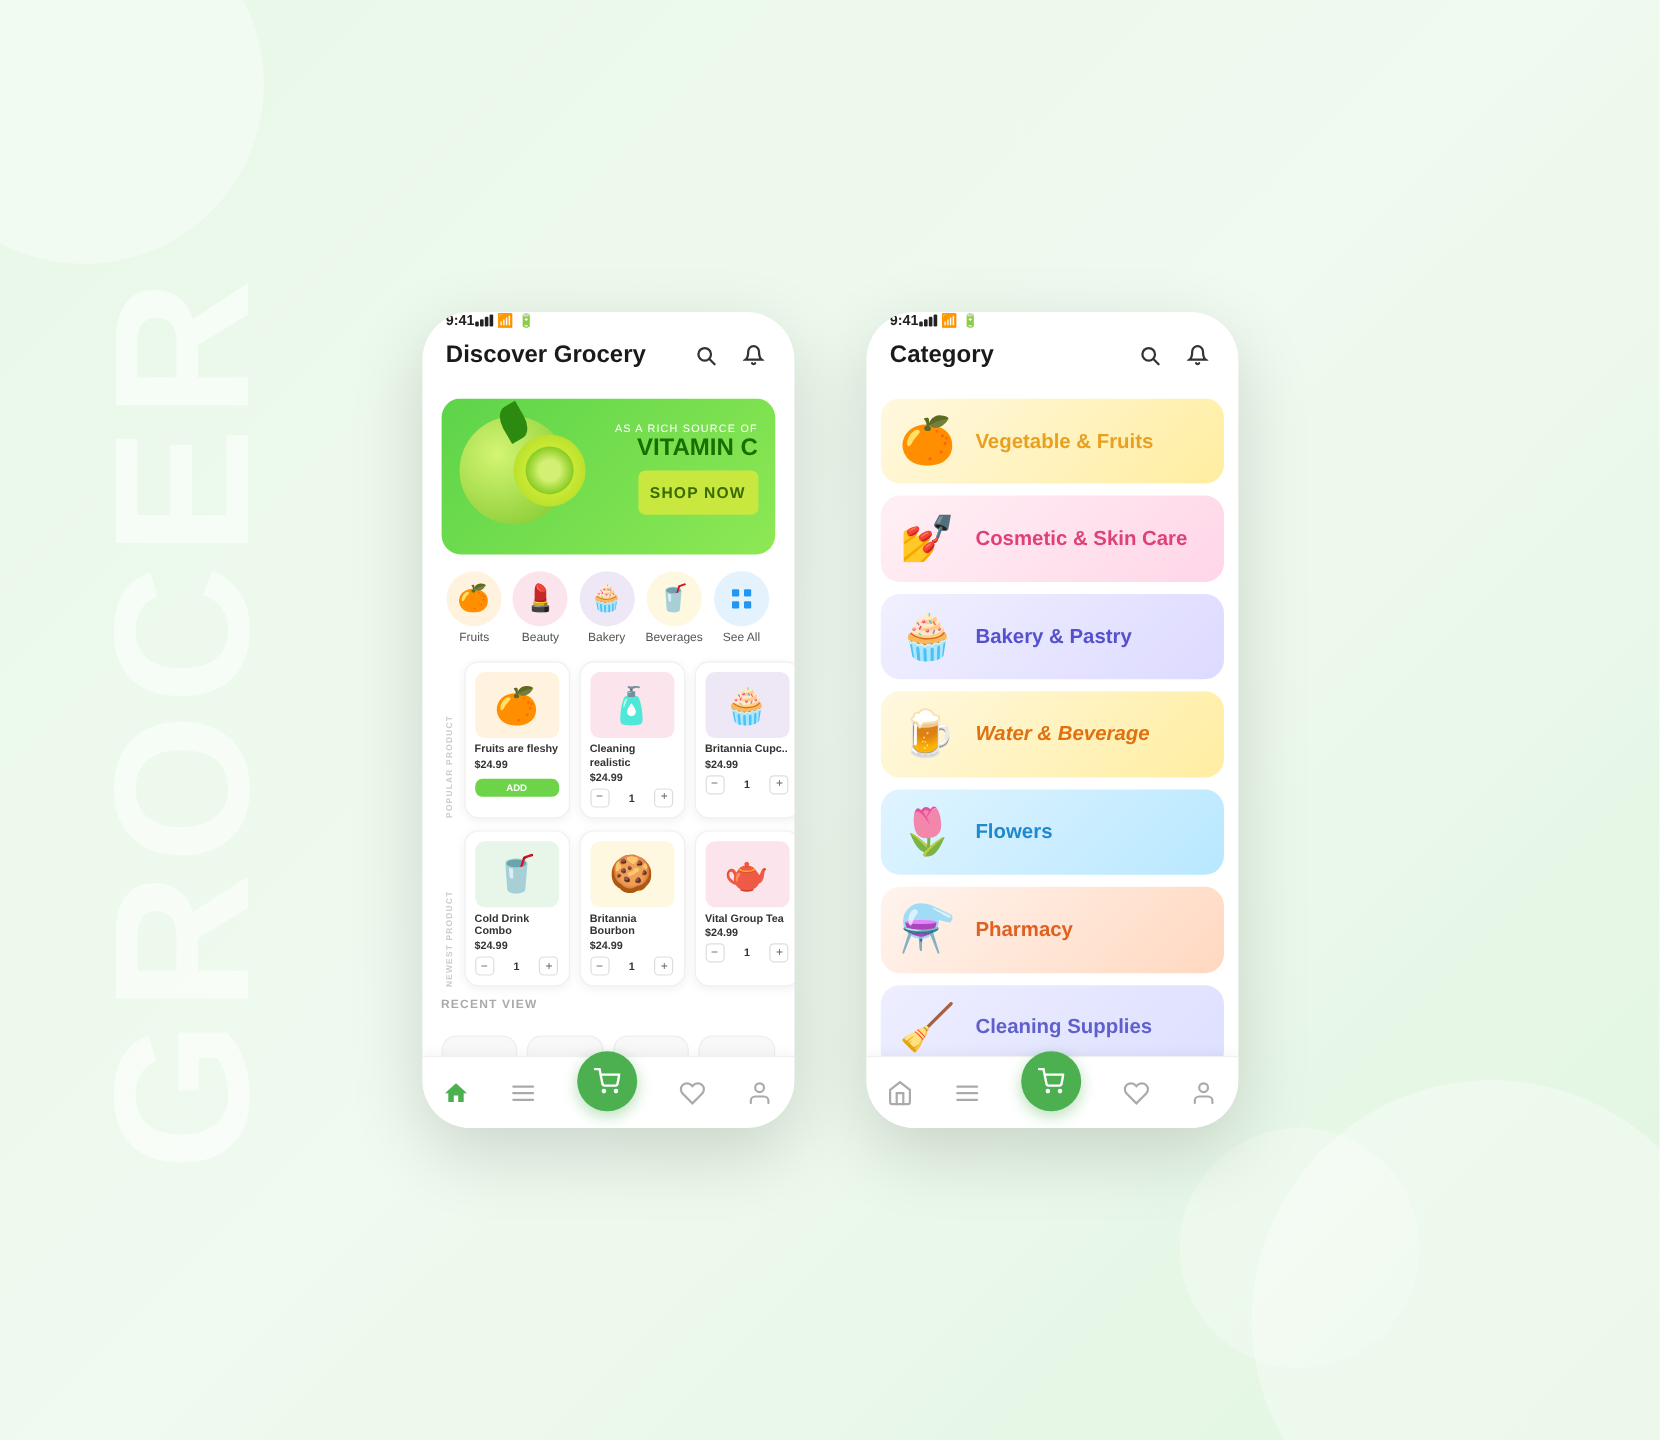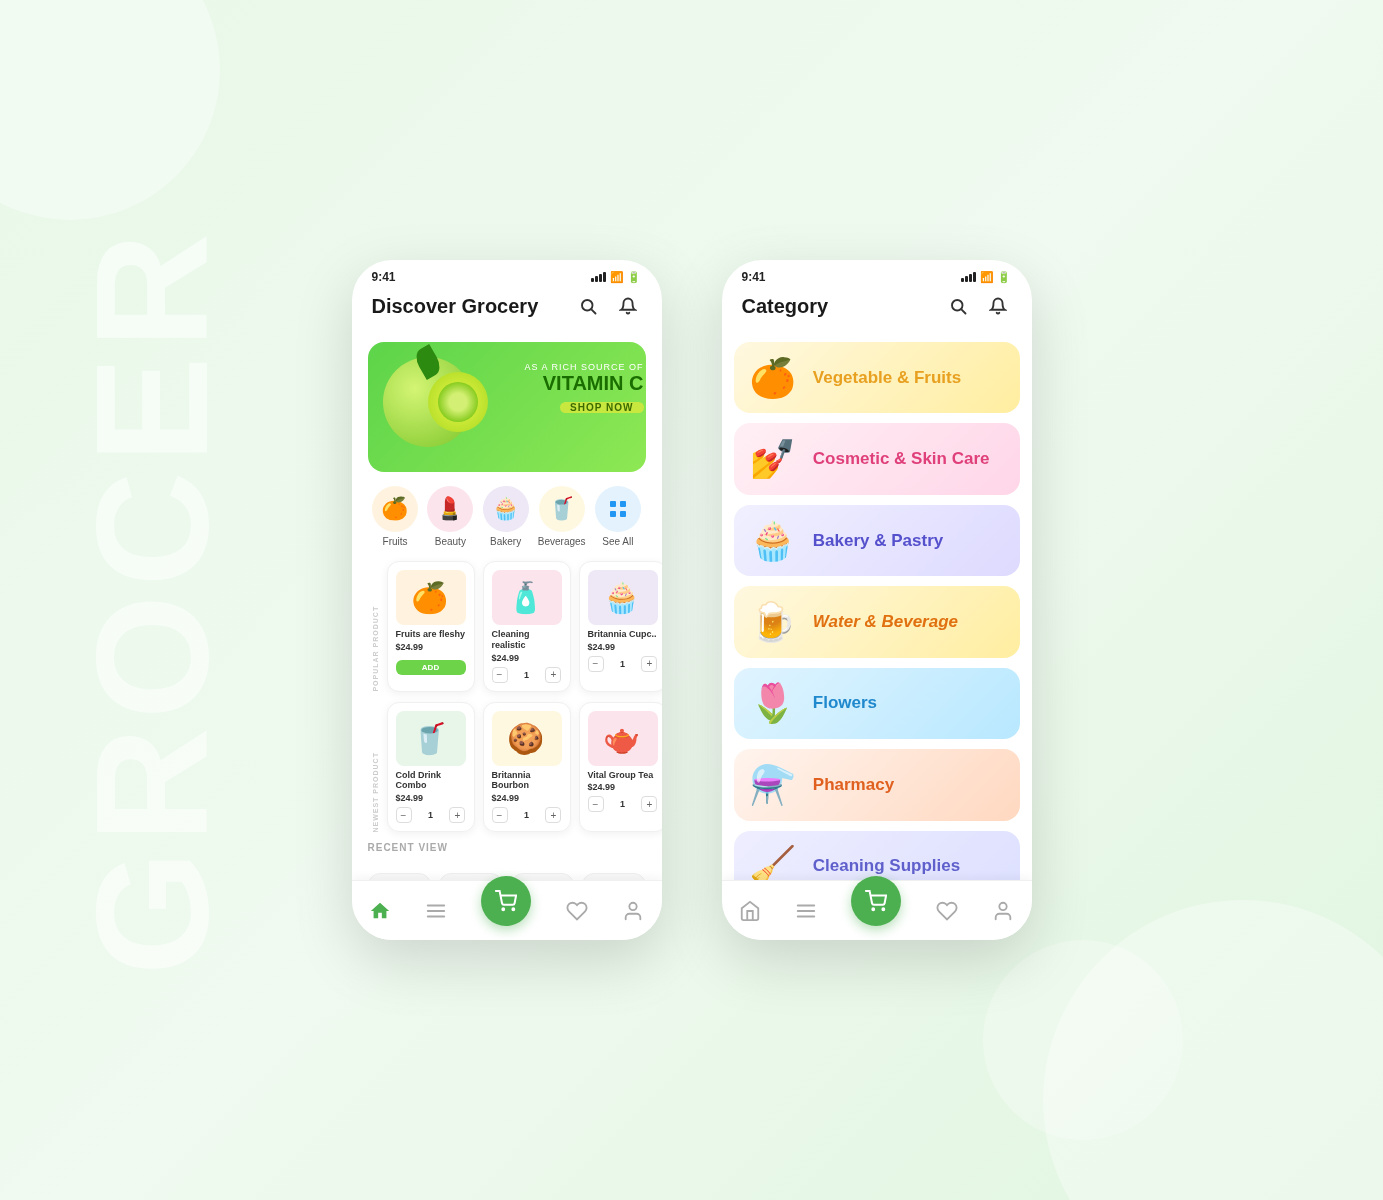--- a/index.html
+++ b/index.html
@@ -83,23 +83,22 @@
     }
 
     .phone-right {
       width: 310px;
       height: 680px;
     }
 
     
     .status-bar {
       display: flex;
-      justify-content: space-between;
-      align-items: center;
-      padding: 10px 20px 4px;
+      align-items: center;
+      padding: 0 20px 4px;
       font-size: 12px;
       font-weight: 600;
       color: #222;
     }
     .status-icons {
       display: flex;
       gap: 4px;
       align-items: center;
     }
     .signal-bar { width: 3px; background: #222; border-radius: 1px; }
@@ -187,42 +186,42 @@
       height: 30px;
       background: #2d8a10;
       border-radius: 50% 0 50% 0;
       position: absolute;
       top: -5px;
       left: 40px;
       transform: rotate(-30deg);
     }
     .banner-text {
       position: absolute;
-      right: 2px;
+      right: 14px;
       top: 20px;
       text-align: right;
     }
     .banner-subtitle {
       font-size: 9px;
       color: #fff;
       letter-spacing: 1px;
       text-transform: uppercase;
     }
     .banner-title {
       font-size: 20px;
       font-weight: 900;
       color: #1a6e00;
       line-height: 1.1;
     }
     .banner-btn {
       background: #c8e840;
       border: none;
       border-radius: 6px;
-      padding: 0 10px;
-      font-size: 10px;
+      padding: 11px 10px;
+      font-size: 13px;
       font-weight: 700;
       color: #3a6a00;
       cursor: pointer;
       margin-top: 8px;
       letter-spacing: 1px;
     }
 
     
     .category-row {
       display: flex;

